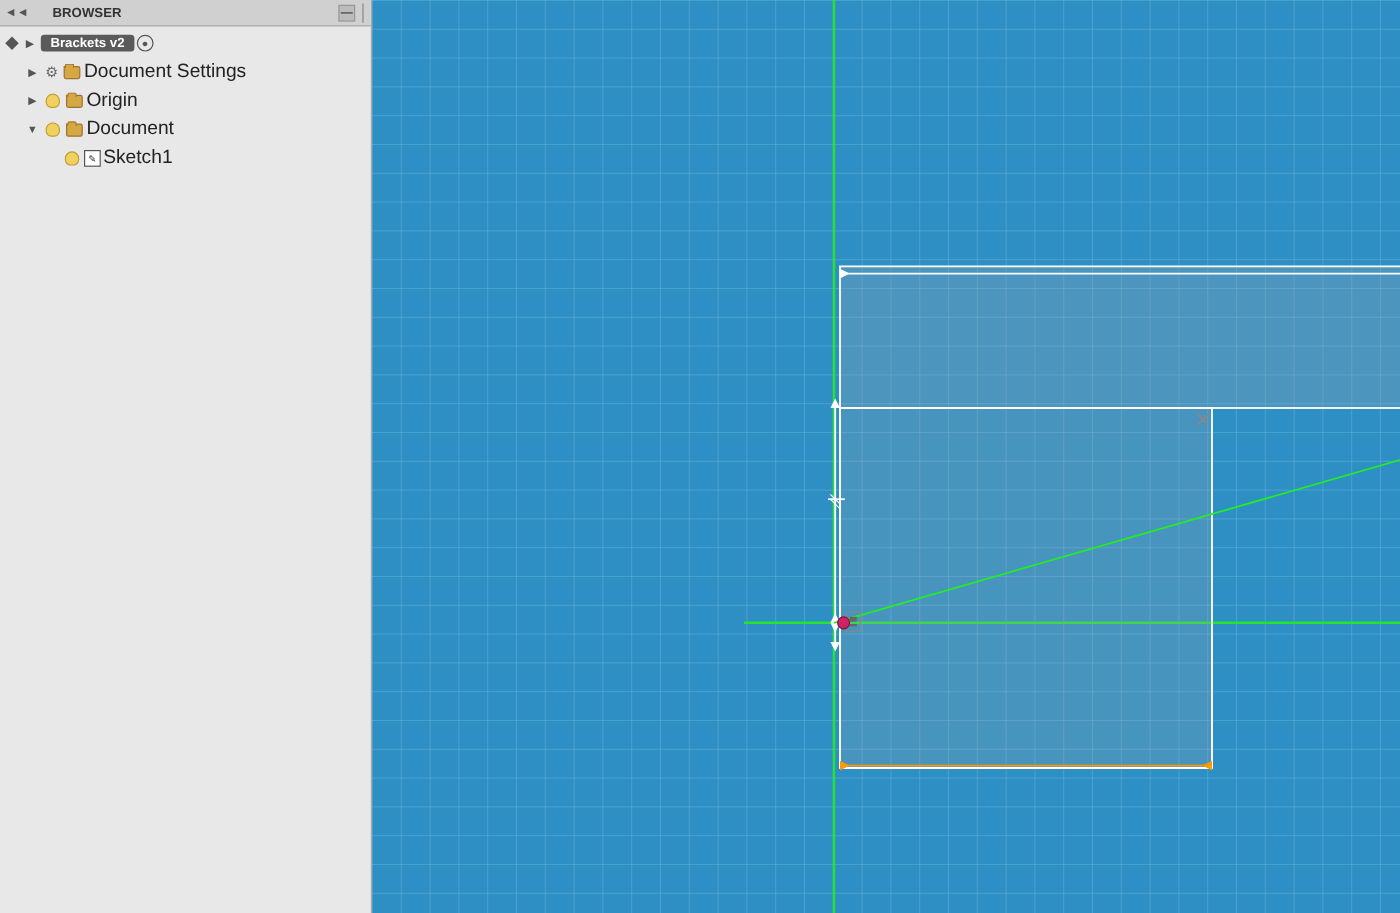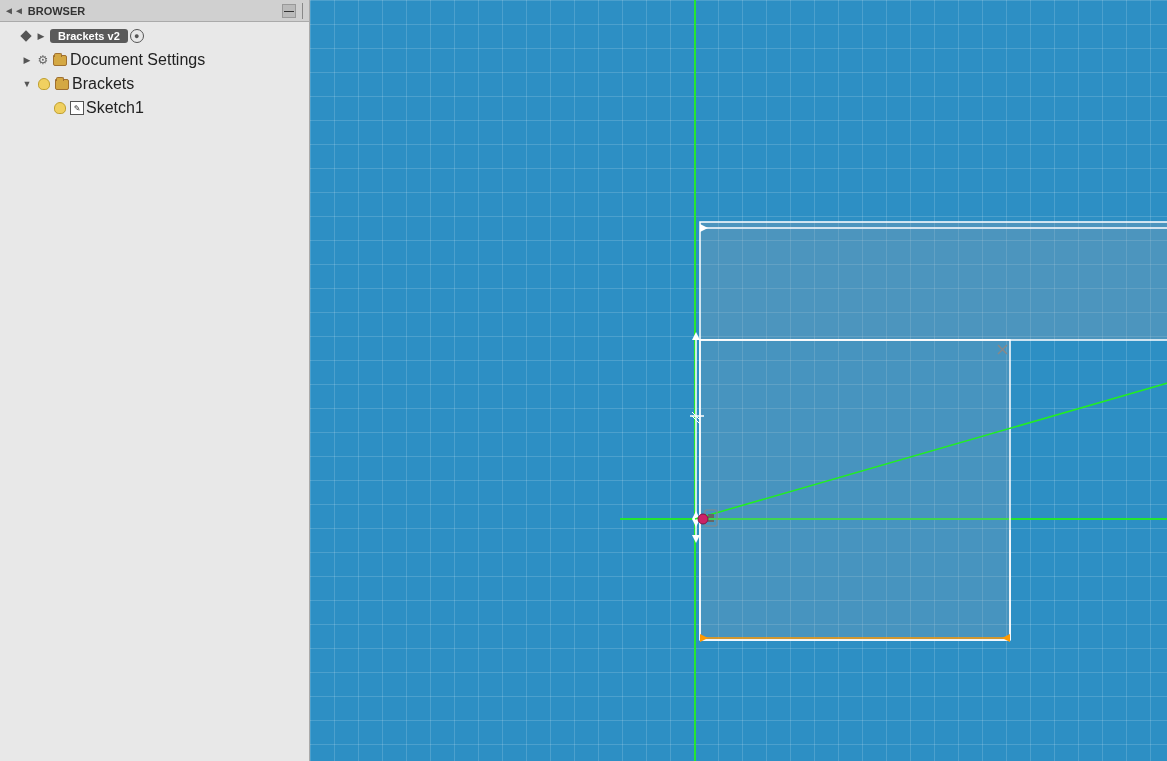--- a/index.html
+++ b/index.html
@@ -43,20 +43,21 @@
     .browser-header-icon {
       font-size: 10px;
       color: #555;
     }
 
     .browser-title {
       font-size: 11px;
       font-weight: bold;
       color: #333;
       flex: 1;
+      margin-left: 16px;
     }
 
     .browser-minimize {
       width: 14px;
       height: 14px;
       background: #bbb;
       border: 1px solid #999;
       display: flex; align-items: center; justify-content: center;
       font-size: 10px; cursor: pointer;
     }
@@ -138,21 +139,21 @@
       color: #333;
     }
 
     .tree-label {
       font-size: 16px;
       color: #222;
       user-select: none;
     }
 
     
-    .indent-0 { padding-left: 20px; }
+    .indent-0 { padding-left: 4px; }
     .indent-1 { padding-left: 20px; }
     .indent-2 { padding-left: 36px; }
 
     
     .root-diamond {
       width: 12px; height: 12px;
       display: flex; align-items: center; justify-content: center;
       flex-shrink: 0;
     }
     .diamond-shape {
@@ -216,30 +217,40 @@
     <div class="tree-item indent-1">
       <div class="tree-arrow collapsed"></div>
       <div class="tree-icon icon-gear">⚙</div>
       <div class="tree-icon">
         <div class="icon-folder"></div>
       </div>
       <span class="tree-label">Document Settings</span>
     </div>
 
 
+    <div class="tree-item indent-1">
+      <div class="tree-arrow collapsed"></div>
+      <div class="tree-icon">
+        <div class="icon-bulb"></div>
+      </div>
+      <div class="tree-icon">
+        <div class="icon-folder"></div>
+      </div>
+      <span class="tree-label">Origin</span>
+    </div>
 
     <div class="tree-item indent-1">
       <div class="tree-arrow expanded"></div>
       <div class="tree-icon">
         <div class="icon-bulb"></div>
       </div>
       <div class="tree-icon">
         <div class="icon-folder"></div>
       </div>
-      <span class="tree-label">Brackets</span>
+      <span class="tree-label">Document</span>
     </div>
 
     <div class="tree-item indent-2">
       <div class="tree-arrow leaf"></div>
       <div class="tree-icon">
         <div class="icon-bulb"></div>
       </div>
       <div class="tree-icon icon-sketch">✎</div>
       <span class="tree-label">Sketch1</span>
     </div>

